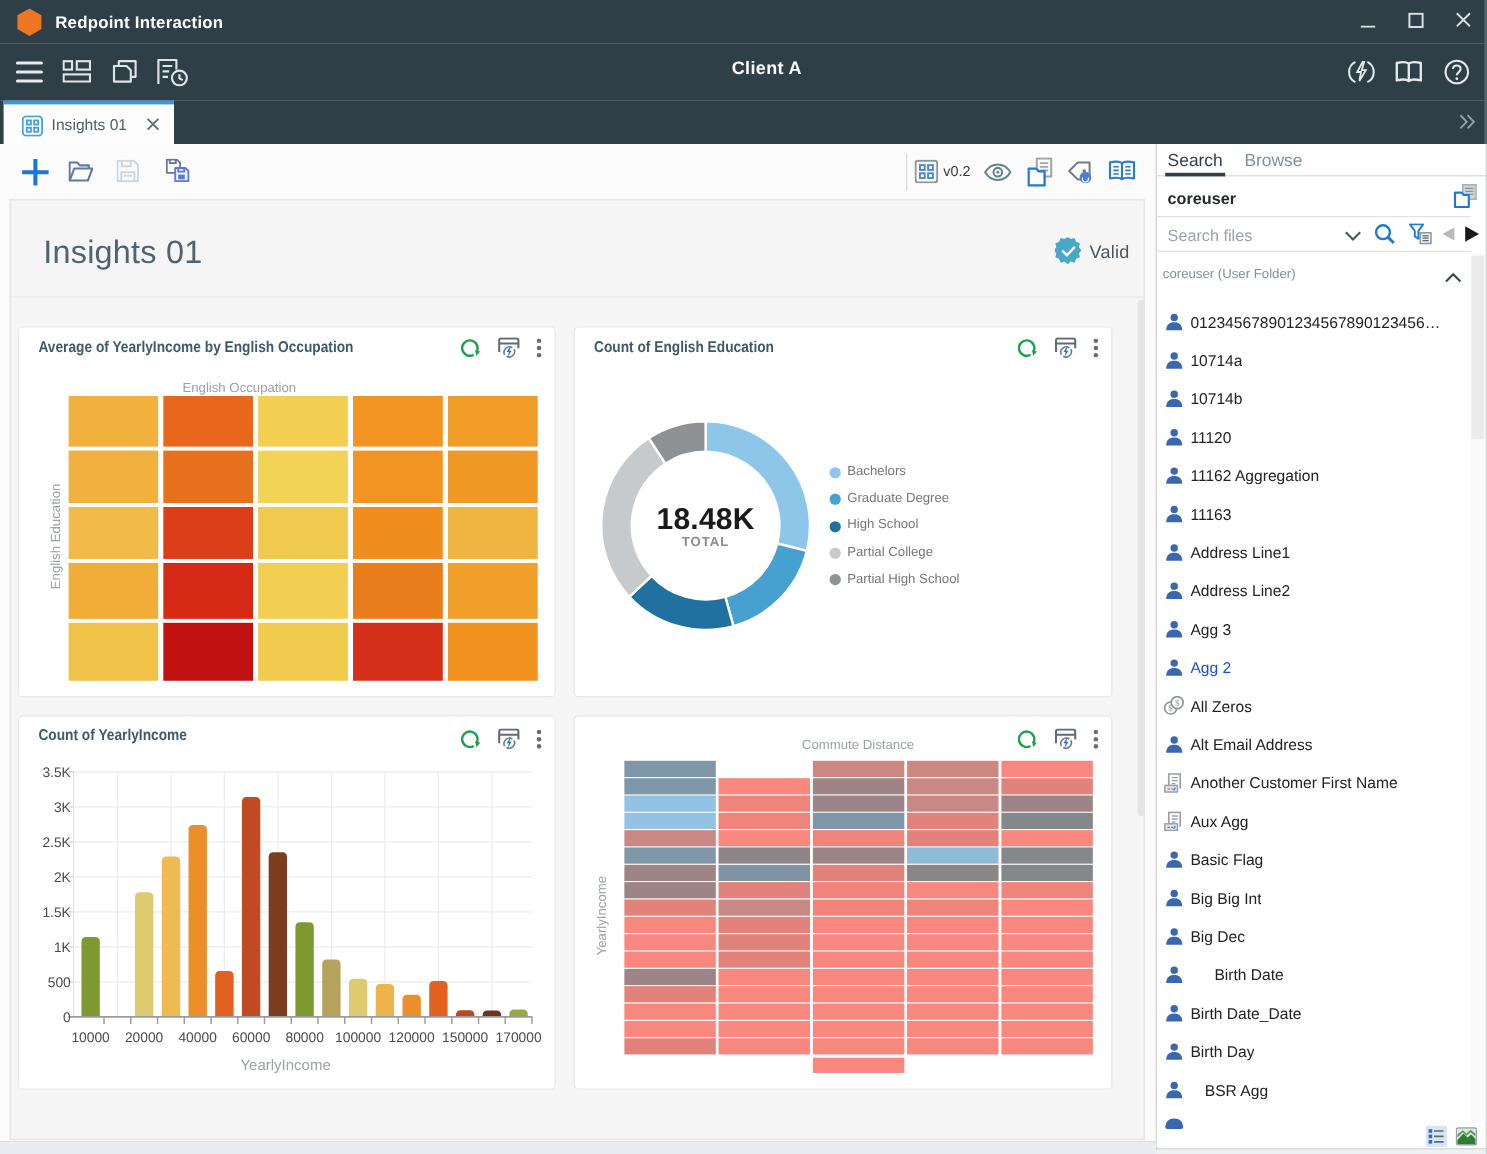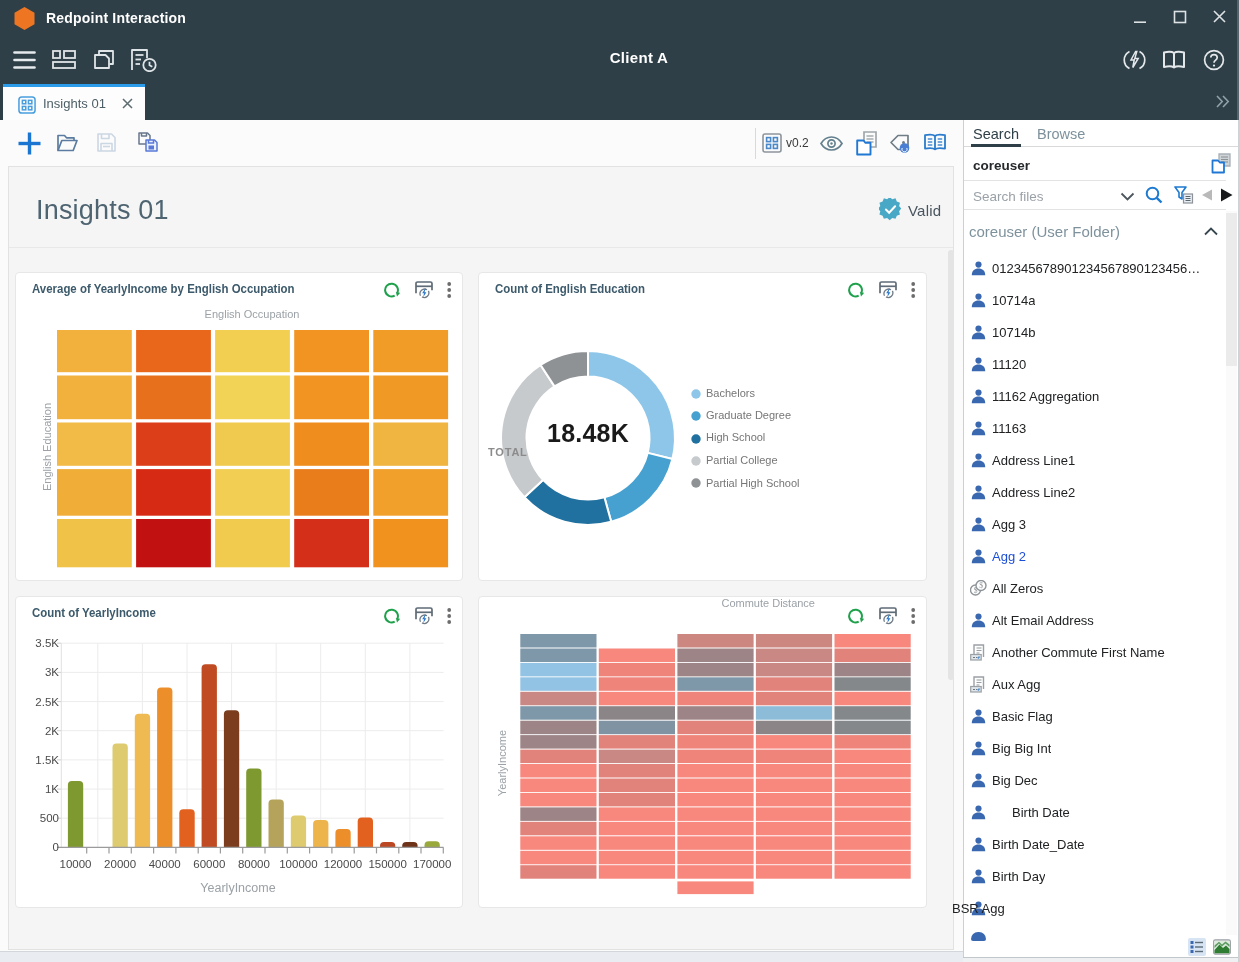--- a/index.html
+++ b/index.html
@@ -208,21 +208,21 @@
 <line x1="1" y1="5.3" x2="17" y2="5.3" stroke="#5f6b76" stroke-width="1.7"></line>
 <path d="M5.5,14.8 A 4.6,4.6 0 0 1 12,8.8" fill="none" stroke="#707b85" stroke-width="1.3"></path>
 <path d="M13.4,9.9 A 4.6,4.6 0 0 1 7,15.9" fill="none" stroke="#707b85" stroke-width="1.3"></path>
 <path d="M10.2,7.5 L7.2,12.3 L9,12.3 L8.2,16.3 L11.4,11.2 L9.5,11.2 L10.7,7.5 Z" fill="#2878d0"></path>
   </svg>
 <svg class="abs" style="left:447px;top:282px" width="5" height="16" viewBox="0 0 5 16">
 <circle cx="2.2" cy="2" r="1.9" fill="#6c6c6c"></circle>
     <circle cx="2.2" cy="8" r="1.9" fill="#6c6c6c"></circle>
     <circle cx="2.2" cy="14" r="1.9" fill="#6c6c6c"></circle>
   </svg>
-<div class="axlabel" style="left:152px;top:308px;width:200px;text-align:center">English Occupation</div>
+<div class="axlabel" style="left:152px;top:318px;width:200px;text-align:left">English Occupation</div>
 <div class="axlabel" style="left:-8px;top:441px;width:110px;text-align:center;transform:rotate(-90deg)">English Education</div>
 <svg class="abs" style="left:57px;top:330px" width="397" height="238" viewBox="0 0 397 238">
     <rect x="0.0" y="0" width="74.8" height="42.2" fill="#f2b13c"></rect>
     <rect x="79.1" y="0" width="74.8" height="42.2" fill="#e9671b"></rect>
     <rect x="158.1" y="0" width="74.8" height="42.2" fill="#f2cf51"></rect>
     <rect x="237.2" y="0" width="74.8" height="42.2" fill="#f29422"></rect>
     <rect x="316.3" y="0" width="74.8" height="42.2" fill="#f29c28"></rect>
     <rect x="0.0" y="45.5" width="74.8" height="43.7" fill="#f2b13c"></rect>
     <rect x="79.1" y="45.5" width="74.8" height="43.7" fill="#e7701d"></rect>
     <rect x="158.1" y="45.5" width="74.8" height="43.7" fill="#f2d355"></rect>
@@ -263,21 +263,21 @@
     <circle cx="2.2" cy="14" r="1.9" fill="#6c6c6c"></circle>
   </svg>
 <svg class="abs" style="left:490px;top:340px" width="196" height="196" viewBox="0 0 196 196">
     <path d="M98.0,11.0 A87.0,87.0 0 0 1 182.4,119.0 L157.7,112.9 A61.5,61.5 0 0 0 98.0,36.5 Z" fill="#8dc6e8" stroke="#ffffff" stroke-width="2"></path>
     <path d="M182.4,119.0 A87.0,87.0 0 0 1 121.2,181.8 L114.4,157.3 A61.5,61.5 0 0 0 157.7,112.9 Z" fill="#46a1d1" stroke="#ffffff" stroke-width="2"></path>
     <path d="M121.2,181.8 A87.0,87.0 0 0 1 34.4,157.3 L53.0,139.9 A61.5,61.5 0 0 0 114.4,157.3 Z" fill="#20719f" stroke="#ffffff" stroke-width="2"></path>
     <path d="M34.4,157.3 A87.0,87.0 0 0 1 50.6,25.0 L64.5,46.4 A61.5,61.5 0 0 0 53.0,139.9 Z" fill="#c6cacd" stroke="#ffffff" stroke-width="2"></path>
     <path d="M50.6,25.0 A87.0,87.0 0 0 1 98.0,11.0 L98.0,36.5 A61.5,61.5 0 0 0 64.5,46.4 Z" fill="#8f9295" stroke="#ffffff" stroke-width="2"></path>
   </svg>
 <div class="abs" style="left:488px;top:419px;width:200px;text-align:center;font-size:25px;font-weight:bold;color:#1a1a1a;letter-spacing:0.2px">18.48K</div>
-<div class="abs" style="left:488px;top:446px;width:200px;font-size:11px;font-weight:bold;color:#8b8b8b;letter-spacing:0.8px">TOTAL</div>
+<div class="abs" style="left:488px;top:446px;width:200px;text-align:center;font-size:11px;font-weight:bold;color:#8b8b8b;letter-spacing:0.8px">TOTAL</div>
 <svg class="abs" style="left:691px;top:388.9px" width="10" height="10" viewBox="0 0 10 10">
     <circle cx="5" cy="5" r="4.7" fill="#8dc6e8"></circle>
   </svg>
 <div class="abs" style="left:706px;top:387px;font-size:11px;color:#767676">Bachelors</div>
 <svg class="abs" style="left:691px;top:411.2px" width="10" height="10" viewBox="0 0 10 10">
     <circle cx="5" cy="5" r="4.7" fill="#46a1d1"></circle>
   </svg>
 <div class="abs" style="left:706px;top:409px;font-size:11px;color:#767676">Graduate Degree</div>
 <svg class="abs" style="left:691px;top:433.5px" width="10" height="10" viewBox="0 0 10 10">
     <circle cx="5" cy="5" r="4.7" fill="#20719f"></circle>
@@ -396,21 +396,21 @@
 <line x1="1" y1="5.3" x2="17" y2="5.3" stroke="#5f6b76" stroke-width="1.7"></line>
 <path d="M5.5,14.8 A 4.6,4.6 0 0 1 12,8.8" fill="none" stroke="#707b85" stroke-width="1.3"></path>
 <path d="M13.4,9.9 A 4.6,4.6 0 0 1 7,15.9" fill="none" stroke="#707b85" stroke-width="1.3"></path>
 <path d="M10.2,7.5 L7.2,12.3 L9,12.3 L8.2,16.3 L11.4,11.2 L9.5,11.2 L10.7,7.5 Z" fill="#2878d0"></path>
   </svg>
 <svg class="abs" style="left:911px;top:608px" width="5" height="16" viewBox="0 0 5 16">
 <circle cx="2.2" cy="2" r="1.9" fill="#6c6c6c"></circle>
     <circle cx="2.2" cy="8" r="1.9" fill="#6c6c6c"></circle>
     <circle cx="2.2" cy="14" r="1.9" fill="#6c6c6c"></circle>
   </svg>
-<div class="axlabel" style="left:615px;top:597px;width:200px;text-align:right">Commute Distance</div>
+<div class="axlabel" style="left:615px;top:615px;width:200px;text-align:center">Commute Distance</div>
 <div class="axlabel" style="left:447px;top:757px;width:110px;text-align:center;transform:rotate(-90deg)">YearlyIncome</div>
 <svg class="abs" style="left:479px;top:597px" width="449" height="312" viewBox="0 0 449 312">
     <rect x="41.3" y="37.0" width="76.2" height="13.5" fill="#7e97a9"></rect>
     <rect x="198.4" y="37.0" width="76.2" height="13.5" fill="#cc8781"></rect>
     <rect x="276.9" y="37.0" width="76.2" height="13.5" fill="#cc8781"></rect>
     <rect x="355.5" y="37.0" width="76.2" height="13.5" fill="#f8877d"></rect>
     <rect x="41.3" y="51.5" width="76.2" height="13.5" fill="#7e97a9"></rect>
     <rect x="119.8" y="51.5" width="76.2" height="13.5" fill="#f8877d"></rect>
     <rect x="198.4" y="51.5" width="76.2" height="13.5" fill="#9d8486"></rect>
     <rect x="276.9" y="51.5" width="76.2" height="13.5" fill="#c98884"></rect>
@@ -523,21 +523,21 @@
 <line x1="11.5" y1="12.5" x2="16.5" y2="12.5" stroke="#5c666d" stroke-width="1"></line>
 <line x1="11.5" y1="14.5" x2="16.5" y2="14.5" stroke="#5c666d" stroke-width="1"></line>
   </svg>
 <svg class="abs" style="left:1201px;top:189px" width="12" height="12" viewBox="0 0 12 12">
     <polygon points="11,0.5 11,11.5 1,6" fill="#b9b9b9"></polygon>
   </svg>
 <svg class="abs" style="left:1220px;top:188px" width="13" height="14" viewBox="0 0 13 14">
     <polygon points="1,0.5 1,13.5 12.5,7" fill="#17191a"></polygon>
   </svg>
 <div class="abs" style="left:964px;top:209px;width:262px;height:1px;background:#e3e3e3"></div>
-<div class="abs" style="left:969px;top:223px;font-size:15px;color:#7e929c">coreuser (User Folder)</div>
+<div class="abs" style="left:969px;top:223px;font-size:11px;color:#7e929c">coreuser (User Folder)</div>
 <svg class="abs" style="left:1204px;top:227px" width="14" height="9" viewBox="0 0 14 9">
     <path d="M1,7.5 L7,1.5 L13,7.5" fill="none" stroke="#37474f" stroke-width="1.8"></path>
   </svg>
 <svg class="abs" style="left:971px;top:261px" width="15" height="15" viewBox="0 0 15 15">
 <circle cx="7.5" cy="3.6" r="3.1" fill="#3a68b0"></circle>
 <path d="M0.8,14.2 C0.8,9.8 3.5,7.6 7.5,7.6 C11.5,7.6 14.2,9.8 14.2,14.2 Z" fill="#3a68b0"></path>
   </svg>
 <div class="abs" style="left:992px;top:261px;font-size:13px;color:#202224;white-space:nowrap;max-width:215px;overflow:hidden;text-overflow:ellipsis">01234567890123456789012345678901234567890</div>
 <svg class="abs" style="left:971px;top:293px" width="15" height="15" viewBox="0 0 15 15">
 <circle cx="7.5" cy="3.6" r="3.1" fill="#3a68b0"></circle>
@@ -598,21 +598,21 @@
 <div class="abs" style="left:992px;top:613px;font-size:13px;color:#202224;white-space:nowrap;max-width:215px;overflow:hidden;text-overflow:ellipsis">Alt Email Address</div>
 <svg class="abs" style="left:970px;top:644px" width="17" height="17" viewBox="0 0 17 17">
 <path d="M4,13 L4,1 L13.5,1 L13.5,13" fill="#fff" stroke="#9aa0a5" stroke-width="1.4"></path>
 <line x1="6.5" y1="4" x2="11.5" y2="4" stroke="#9aa0a5" stroke-width="1.1"></line>
 <line x1="6.5" y1="6.5" x2="11.5" y2="6.5" stroke="#9aa0a5" stroke-width="1.1"></line>
 <line x1="6.5" y1="9" x2="9.5" y2="9" stroke="#9aa0a5" stroke-width="1.1"></line>
 <rect x="0.7" y="10.5" width="10.5" height="5.5" fill="#dfe5ea" stroke="#9aa0a5" stroke-width="1.2"></rect>
 <path d="M3,13.5 L5,13.5 M6,13.5 L7.5,13.5" stroke="#6e767c" stroke-width="1"></path>
 <path d="M8,14.5 L9.5,12.5" stroke="#4a8fd4" stroke-width="1.4"></path>
   </svg>
-<div class="abs" style="left:992px;top:645px;font-size:13px;color:#202224;white-space:nowrap;max-width:215px;overflow:hidden;text-overflow:ellipsis">Another Commute First Name</div>
+<div class="abs" style="left:992px;top:645px;font-size:13px;color:#202224;white-space:nowrap;max-width:215px;overflow:hidden;text-overflow:ellipsis">Another Customer First Name</div>
 <svg class="abs" style="left:970px;top:676px" width="17" height="17" viewBox="0 0 17 17">
 <path d="M4,13 L4,1 L13.5,1 L13.5,13" fill="#fff" stroke="#9aa0a5" stroke-width="1.4"></path>
 <line x1="6.5" y1="4" x2="11.5" y2="4" stroke="#9aa0a5" stroke-width="1.1"></line>
 <line x1="6.5" y1="6.5" x2="11.5" y2="6.5" stroke="#9aa0a5" stroke-width="1.1"></line>
 <line x1="6.5" y1="9" x2="9.5" y2="9" stroke="#9aa0a5" stroke-width="1.1"></line>
 <rect x="0.7" y="10.5" width="10.5" height="5.5" fill="#dfe5ea" stroke="#9aa0a5" stroke-width="1.2"></rect>
 <path d="M3,13.5 L5,13.5 M6,13.5 L7.5,13.5" stroke="#6e767c" stroke-width="1"></path>
 <path d="M8,14.5 L9.5,12.5" stroke="#4a8fd4" stroke-width="1.4"></path>
   </svg>
 <div class="abs" style="left:992px;top:677px;font-size:13px;color:#202224;white-space:nowrap;max-width:215px;overflow:hidden;text-overflow:ellipsis">Aux Agg</div>
@@ -643,21 +643,21 @@
 <div class="abs" style="left:992px;top:837px;font-size:13px;color:#202224;white-space:nowrap;max-width:215px;overflow:hidden;text-overflow:ellipsis">Birth Date_Date</div>
 <svg class="abs" style="left:971px;top:869px" width="15" height="15" viewBox="0 0 15 15">
 <circle cx="7.5" cy="3.6" r="3.1" fill="#3a68b0"></circle>
 <path d="M0.8,14.2 C0.8,9.8 3.5,7.6 7.5,7.6 C11.5,7.6 14.2,9.8 14.2,14.2 Z" fill="#3a68b0"></path>
   </svg>
 <div class="abs" style="left:992px;top:869px;font-size:13px;color:#202224;white-space:nowrap;max-width:215px;overflow:hidden;text-overflow:ellipsis">Birth Day</div>
 <svg class="abs" style="left:971px;top:901px" width="15" height="15" viewBox="0 0 15 15">
 <circle cx="7.5" cy="3.6" r="3.1" fill="#3a68b0"></circle>
 <path d="M0.8,14.2 C0.8,9.8 3.5,7.6 7.5,7.6 C11.5,7.6 14.2,9.8 14.2,14.2 Z" fill="#3a68b0"></path>
   </svg>
-<div class="abs" style="left:952px;top:901px;font-size:13px;color:#202224;white-space:nowrap;max-width:215px;overflow:hidden;text-overflow:ellipsis">BSR Agg</div>
+<div class="abs" style="left:1004px;top:901px;font-size:13px;color:#202224;white-space:nowrap;max-width:215px;overflow:hidden;text-overflow:ellipsis">BSR Agg</div>
 <div class="abs" style="left:971px;top:932px;width:15px;height:9px;border-radius:7px 7px 2px 2px;background:#3a68b0"></div>
 <div class="abs" style="left:1226px;top:211px;width:11px;height:724px;background:#fafafa"></div>
 <div class="abs" style="left:1226px;top:213px;width:11px;height:153px;background:#ebebeb"></div>
 <div class="abs" style="left:964px;top:941px;width:275px;height:16px;background:#ffffff"></div>
 <svg class="abs" style="left:1188px;top:938px" width="18" height="18" viewBox="0 0 18 18">
 <rect x="0" y="0" width="18" height="18" rx="2" fill="#d7e4f3"></rect>
 <g stroke="#5a6a76" stroke-width="1.4">
       <line x1="7" y1="4.5" x2="15" y2="4.5"></line>
       <line x1="7" y1="9" x2="15" y2="9"></line>
       <line x1="7" y1="13.5" x2="15" y2="13.5"></line>

